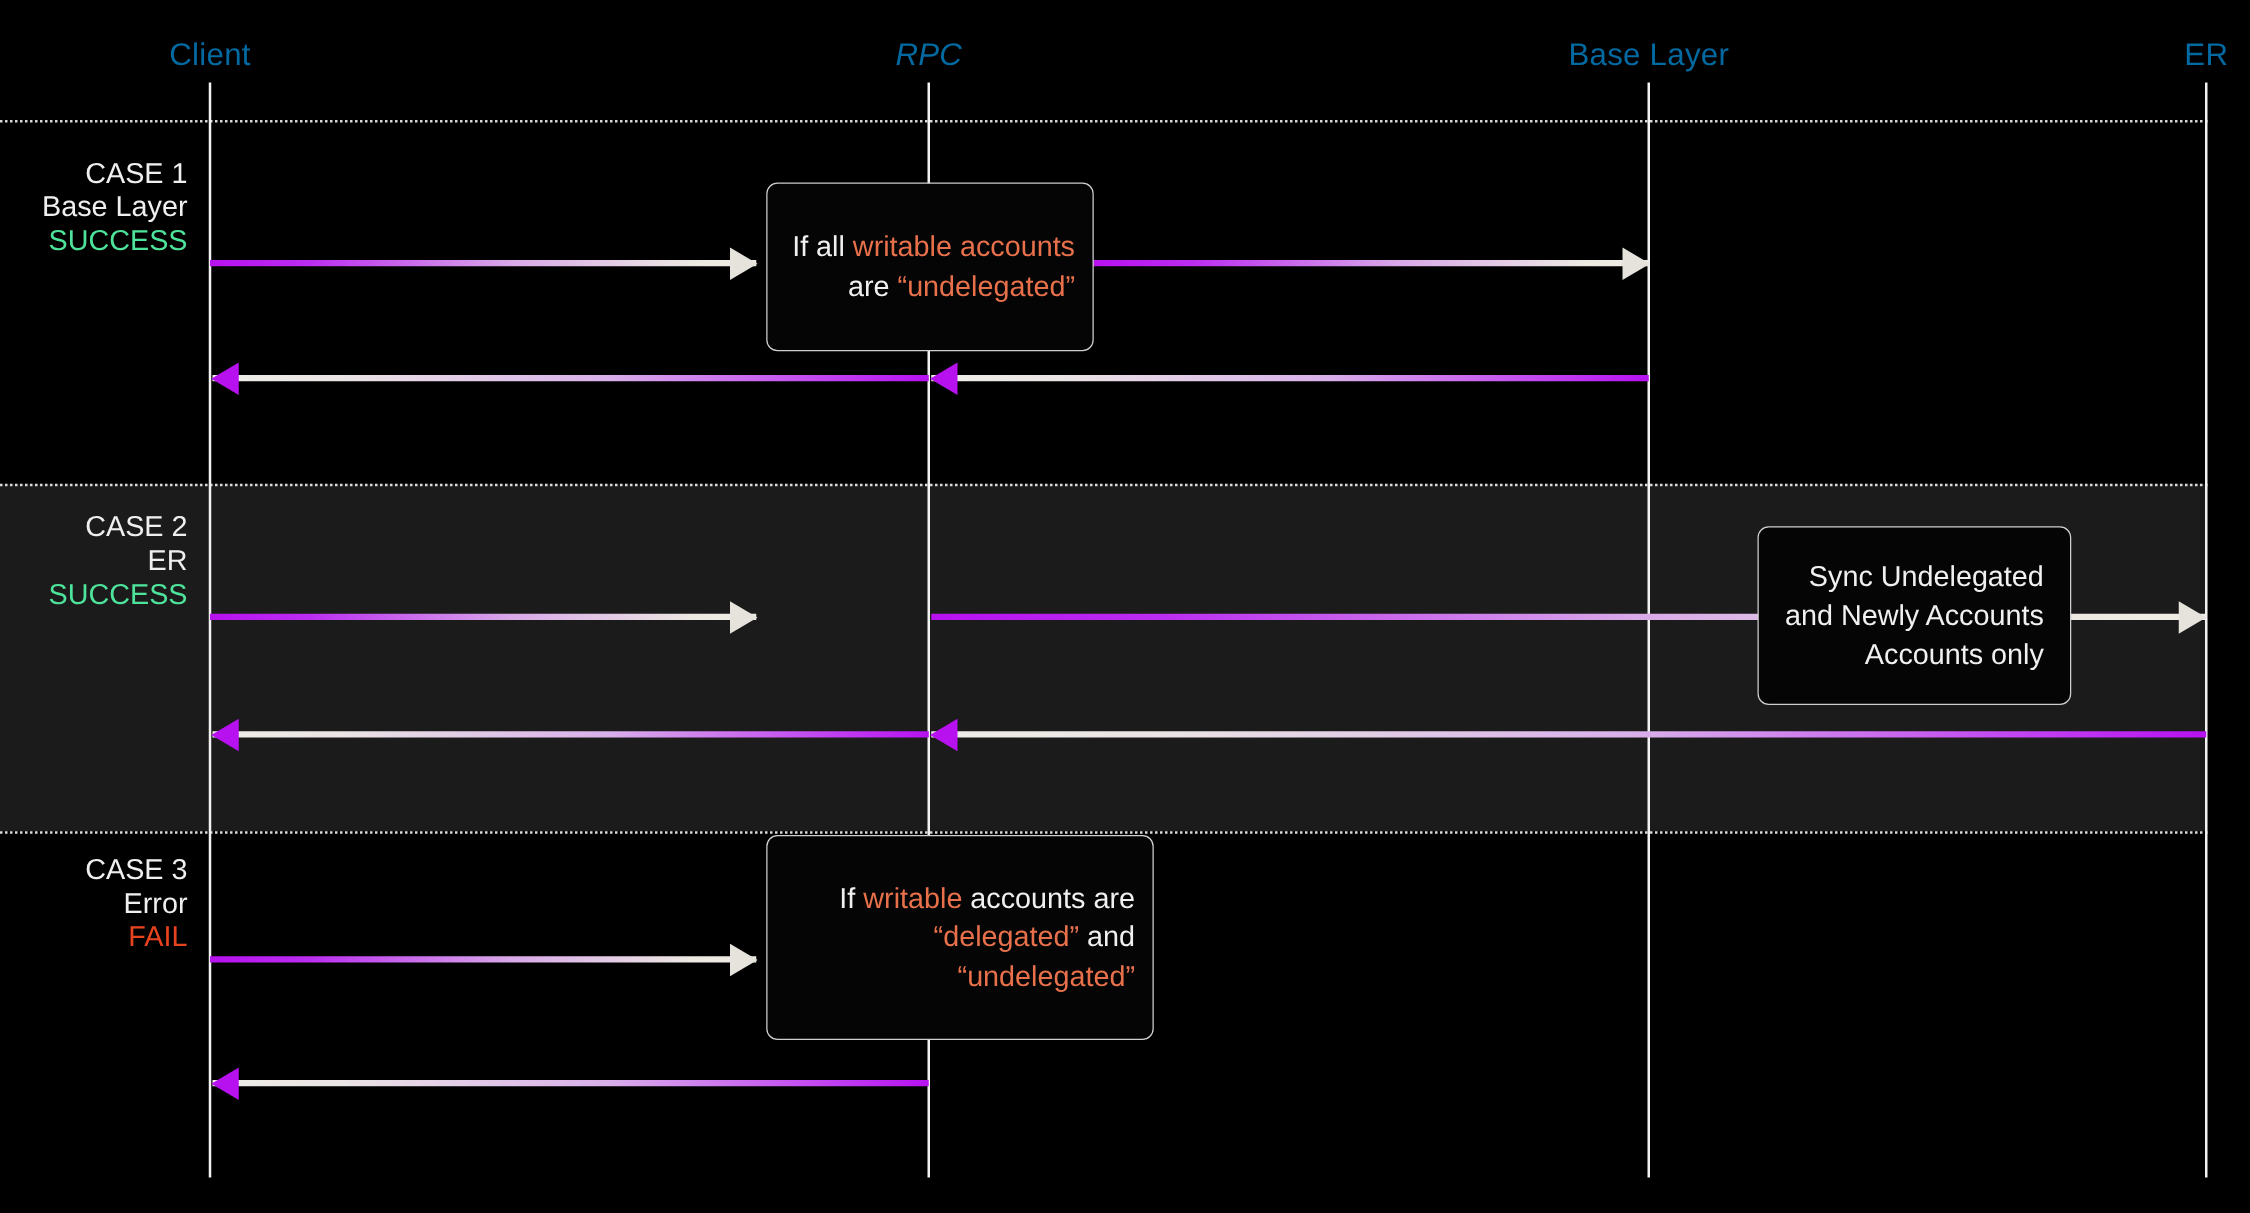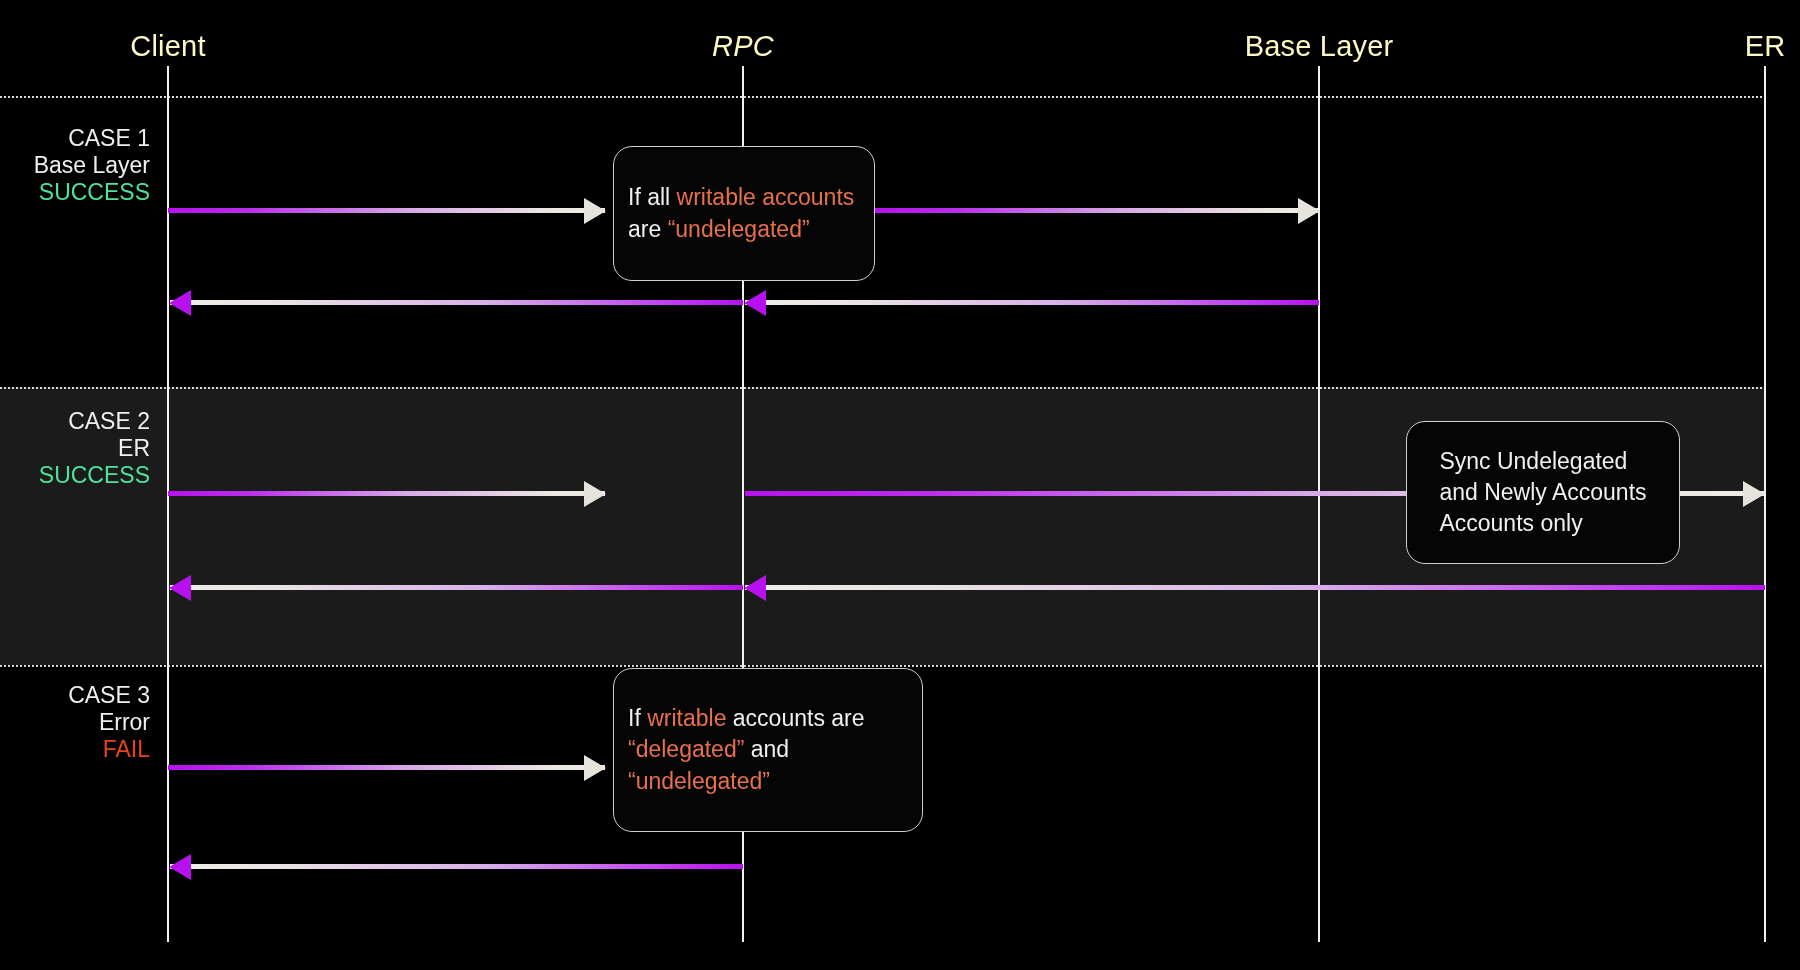--- a/index.html
+++ b/index.html
@@ -12,33 +12,33 @@
 
   
   .band{position:absolute;left:0;width:1766px;}
   .band.alt{background:#1b1b1b;}
   .divider{position:absolute;left:0;width:1766px;height:0;
            border-top:2px dotted #d8d8d8;}
 
   
   .lifeline{position:absolute;top:66px;width:2px;height:876px;background:#f2f2f2;}
   .actor-label{position:absolute;top:30px;transform:translateX(-50%);
-               font-size:29px;color:#fef9c3;white-space:nowrap;letter-spacing:.2px;}
+               font-size:25px;color:#0369a1;white-space:nowrap;letter-spacing:.2px;}
 
   
   .case-label{position:absolute;text-align:right;width:160px;line-height:1.17;}
   .case-label .ln{font-size:23px;color:#efefef;display:block;}
   .case-label .ok{font-size:23px;color:#4ee39a;display:block;}
   .case-label .bad{font-size:23px;color:#e8431f;display:block;}
 
   
   .note{position:absolute;box-sizing:border-box;background:#050505;
-        border:1.5px solid #cfcfcf;border-radius:19px;
+        border:1.5px solid #cfcfcf;border-radius:9px;
         display:flex;align-items:center;justify-content:center;
-        text-align:left;font-size:23px;line-height:1.36;color:#f0f0f0;
+        text-align:right;font-size:23px;line-height:1.36;color:#f0f0f0;
         padding:8px 14px;z-index:6;}
   .note .hl{color:#e8714b;}
   .note.plain{border-color:#cfcfcf;}
 
   
   .arrow{position:absolute;height:5px;z-index:3;}
   .arrow .shaft{position:absolute;left:0;top:0;width:100%;height:5px;}
   .arrow.r .shaft{background:linear-gradient(to right,#b711f0 0%,#bb2df0 18%,#d8a8e8 55%,#ece8e2 88%,#efece6 100%);}
   .arrow.l .shaft{background:linear-gradient(to right,#efeee7 0%,#eae4e4 18%,#d9b0ea 55%,#c03bf2 88%,#b711f0 100%);}
   .head{position:absolute;top:50%;width:0;height:0;}
@@ -120,21 +120,21 @@
     <div class="shaft"></div>
     <div class="head left"></div>
   </div>
 
   <div class="arrow l" style="left:170px;top:585px;width:573px;">
     <div class="shaft"></div>
     <div class="head left"></div>
   </div>
 
 
-  <div class="note plain" style="left:1406px;top:421px;width:274px;height:143px;">
+  <div class="note plain" style="left:1406px;top:421px;width:251px;height:143px;">
     <div>
         <div>Sync Undelegated</div>
         <div>and Newly Accounts</div>
         <div>Accounts only</div>
       </div>
   </div>
 
   <div class="case-label" style="left:-10px;top:682px;">
     <span class="ln">CASE 3</span>
     <span class="ln">Error</span>

